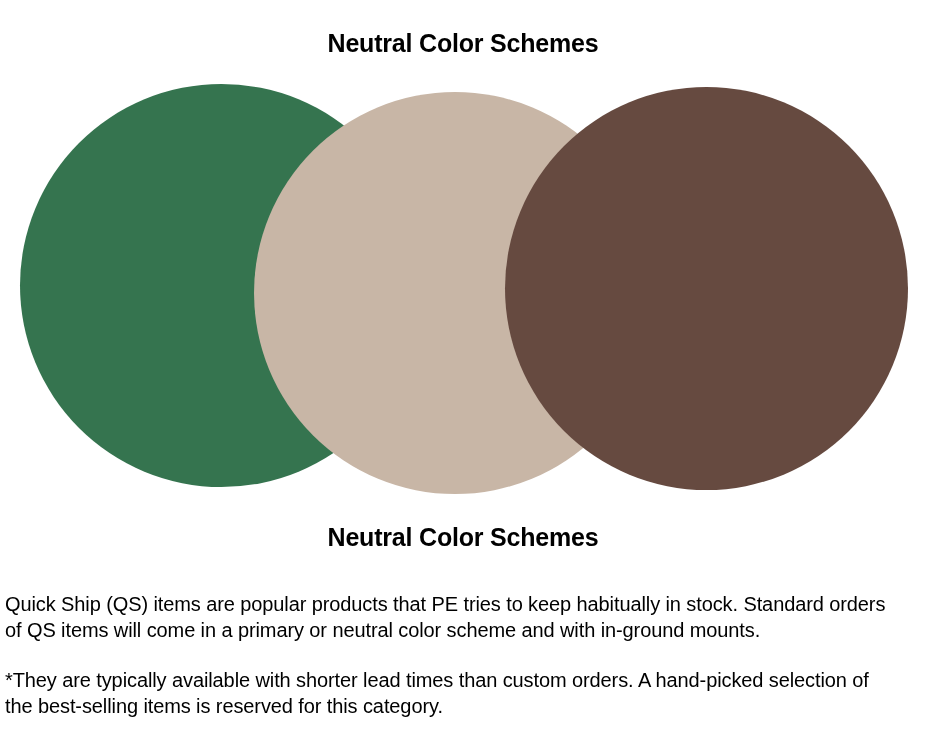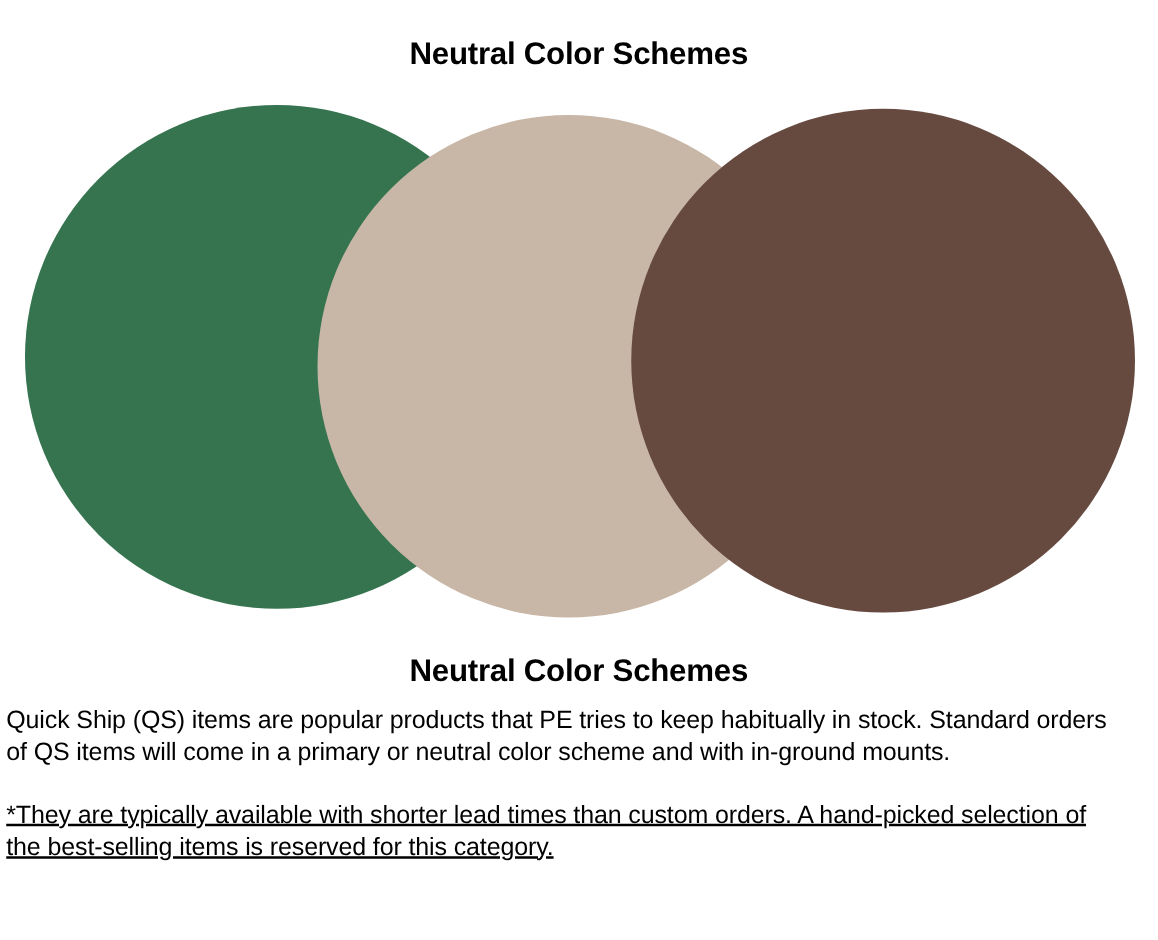--- a/index.html
+++ b/index.html
@@ -70,32 +70,31 @@
     width: 926px;
     text-align: center;
     font-size: 25px;
     font-weight: bold;
     letter-spacing: -0.2px;
     line-height: 30px;
   }
   .body-copy {
     position: absolute;
     left: 5px;
-    top: 564px;
+    top: 592px;
     width: 895px;
   }
   .para {
     font-size: 20px;
     line-height: 25.5px;
     margin: 0;
     letter-spacing: -0.1px;
   }
   .para + .para {
     margin-top: 25px;
-    text-decoration: underline;
   }
 </style>
 </head>
 <body>
 
 <div class="page">
 
   <div class="title-top">Neutral Color Schemes</div>
 
   <div class="venn">

